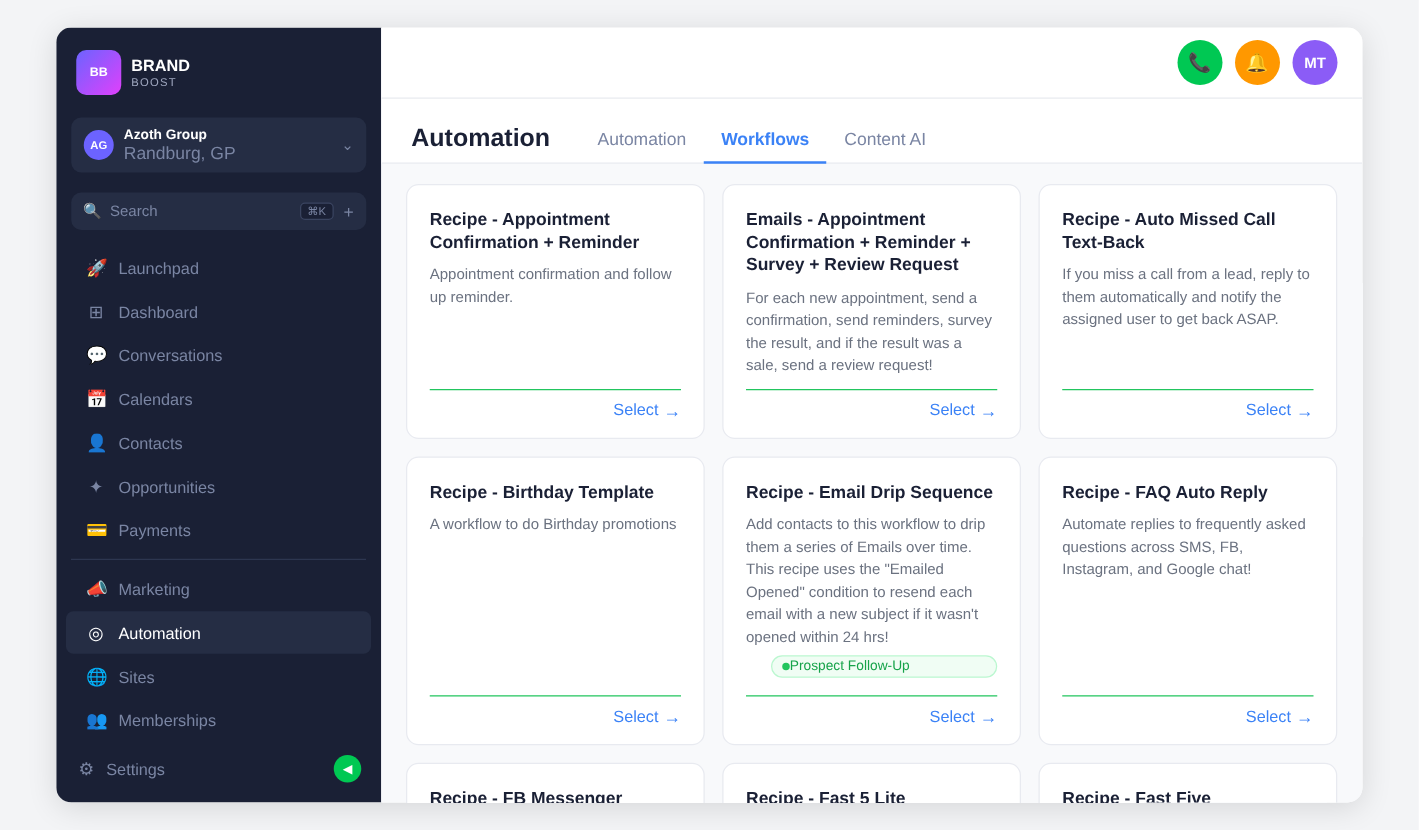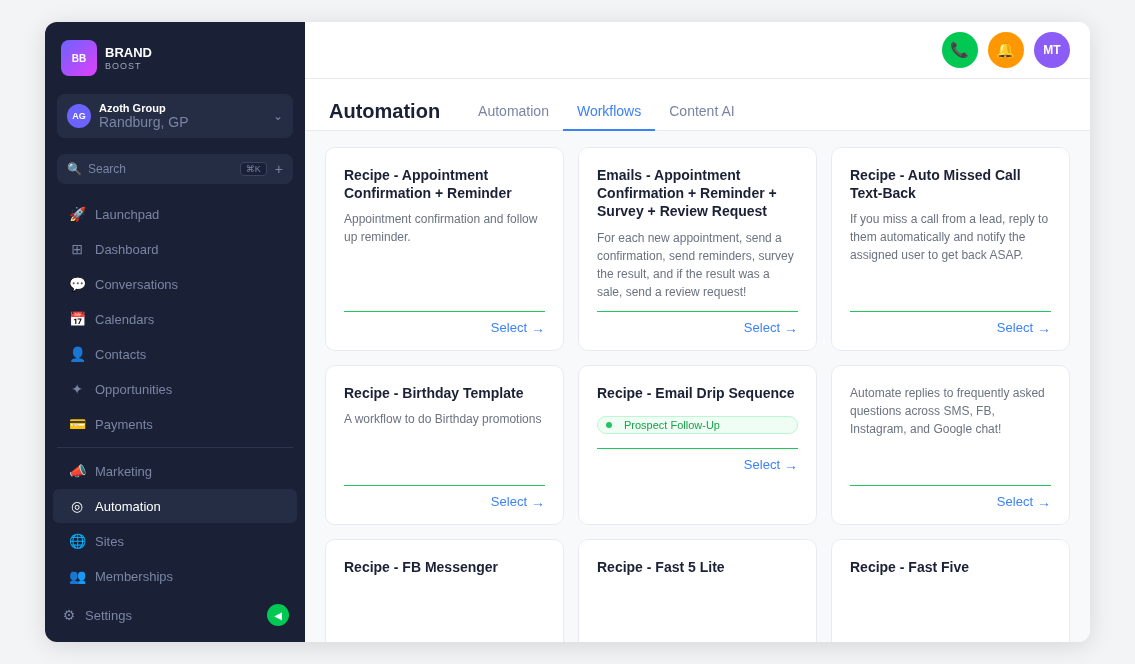--- a/index.html
+++ b/index.html
@@ -52,30 +52,30 @@
     .top-btn.bell { background: #ff9800; color: #fff; }
     .top-btn.avatar { background: #8b5cf6; color: #fff; font-size: 12px; font-weight: 700; }
 
     
     .page-inner { flex: 1; overflow: hidden; display: flex; flex-direction: column; }
     .page-header { background: #fff; padding: 0 24px; border-bottom: 1px solid #e8eaf0; }
     .page-title-row { display: flex; align-items: center; gap: 24px; padding: 14px 0 0; }
     .page-title { font-size: 20px; font-weight: 700; color: #1a2035; }
     .tabs { display: flex; gap: 0; border-bottom: none; }
     .tab { padding: 10px 14px; font-size: 14px; color: #7a85a3; cursor: pointer; border-bottom: 2px solid transparent; margin-bottom: -1px; }
-    .tab.active { color: #3b82f6; border-bottom: 2px solid #3b82f6; font-weight: 400; }
+    .tab.active { color: #3b82f6; border-bottom: 2px solid #3b82f6; font-weight: 700; }
 
     
     .cards-area { flex: 1; overflow-y: auto; padding: 16px 20px; }
     .cards-grid { display: grid; grid-template-columns: repeat(3, 1fr); gap: 14px; }
 
     .recipe-card { background: #fff; border-radius: 10px; border: 1px solid #e8eaf0; padding: 18px 18px 14px; display: flex; flex-direction: column; min-height: 160px; }
     .recipe-title { font-size: 14px; font-weight: 700; color: #1a2035; margin-bottom: 8px; line-height: 1.3; }
     .recipe-desc { font-size: 12px; color: #6b7280; line-height: 1.5; flex: 1; }
-    .card-tag { display: inline-flex; align-items: center; gap: 12px; background: #f0fdf4; border: 1px solid #bbf7d0; border-radius: 12px; padding: 2px 8px; font-size: 11px; color: #16a34a; margin-top: 6px; margin-bottom: 4px; }
+    .card-tag { display: inline-flex; align-items: center; gap: 0; background: #f0fdf4; border: 1px solid #bbf7d0; border-radius: 12px; padding: 2px 8px; font-size: 11px; color: #16a34a; margin-top: 6px; margin-bottom: 4px; margin-left: 20px; }
     .tag-dot { width: 6px; height: 6px; border-radius: 50%; background: #22c55e; }
     .card-footer { display: flex; justify-content: flex-end; align-items: center; margin-top: 10px; padding-top: 8px; border-top: 1px solid #22c55e; }
     .select-btn { display: flex; align-items: center; gap: 4px; font-size: 13px; color: #3b82f6; font-weight: 500; cursor: pointer; }
     .select-arrow { font-size: 14px; }
   </style>
 </head>
 <body>
 
 <div class="app-shell">
 
@@ -231,33 +231,35 @@
             <div class="card-footer">
               <div class="select-btn">
                 <span>Select</span>
                 <span class="select-arrow">→</span>
               </div>
             </div>
           </div>
 
           <div class="recipe-card">
             <div class="recipe-title">Recipe - Email Drip Sequence</div>
+            <div class="recipe-desc">Add contacts to this workflow to drip them a series of Emails over time. This recipe uses the "Emailed Opened" condition to resend each email with a new subject if it wasn't opened within 24 hrs!</div>
             <div class="card-tag">
               <span class="tag-dot"></span>
               <span>Prospect Follow-Up</span>
             </div>
             <div class="card-footer">
               <div class="select-btn">
                 <span>Select</span>
                 <span class="select-arrow">→</span>
               </div>
             </div>
           </div>
 
           <div class="recipe-card">
+            <div class="recipe-title">Recipe - FAQ Auto Reply</div>
             <div class="recipe-desc">Automate replies to frequently asked questions across SMS, FB, Instagram, and Google chat!</div>
             <div class="card-footer">
               <div class="select-btn">
                 <span>Select</span>
                 <span class="select-arrow">→</span>
               </div>
             </div>
           </div>
 
           <div class="recipe-card">

